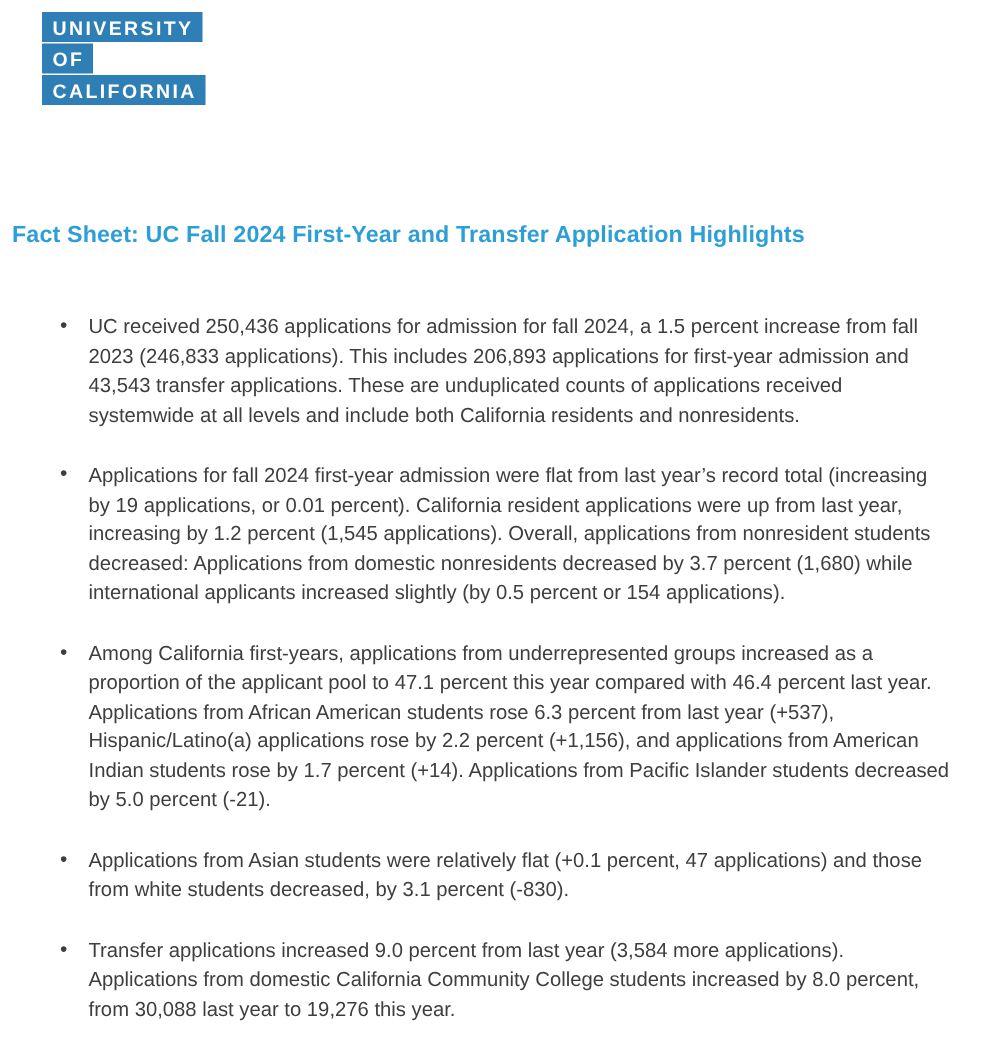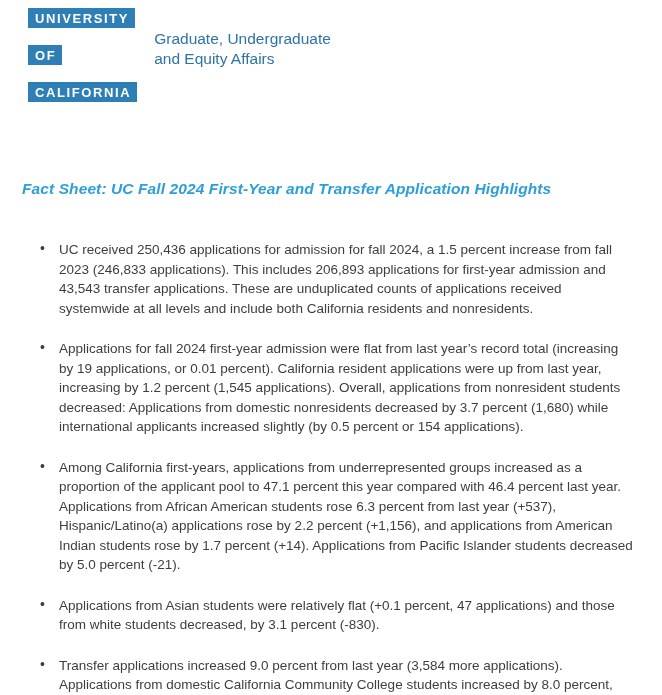--- a/index.html
+++ b/index.html
@@ -15,48 +15,47 @@
     -webkit-font-smoothing: antialiased;
   }
   .header {
     display: flex;
     align-items: flex-start;
     padding: 8px 0 0 28px;
   }
   .logo-blocks {
     display: flex;
     flex-direction: column;
-    gap: 17px;
+    gap: 1px;
   }
   .logo-line {
     display: inline-block;
     align-self: flex-start;
     background: var(--logo-block, #2E7FB5);
     color: #ffffff;
     font-weight: bold;
     font-size: 13px;
     line-height: 1;
     letter-spacing: 1.6px;
     padding: 4px 6px 3px 7px;
   }
   .tagline {
     margin-left: 17px;
     margin-top: 21px;
     font-size: 15.5px;
     line-height: 20px;
     color: var(--tagline, #2C74A8);
   }
   .page-title {
-    margin: 78px 0 0 22px;
+    margin: 78px 0 0 8px;
     font-size: 15.5px;
     font-weight: bold;
     color: var(--title, #2E9FD6);
     letter-spacing: 0.1px;
     max-width: 600px;
-    font-style: italic;
   }
   ul.bullets {
     list-style: none;
     margin: 42px 0 0 0;
     padding: 0 28px 0 47px;
   }
   li.bullet {
     position: relative;
     margin: 0 0 21px 12px;
     font-size: 13.5px;
@@ -77,24 +76,20 @@
 <body>
 
 <div class="page">
 
   <div class="header">
     <div class="logo-blocks">
       <span class="logo-line">UNIVERSITY</span>
       <span class="logo-line">OF</span>
       <span class="logo-line">CALIFORNIA</span>
     </div>
-    <div class="tagline">
-      <div>Graduate, Undergraduate</div>
-      <div>and Equity Affairs</div>
-    </div>
   </div>
 
   <h1 class="page-title">Fact Sheet: UC Fall 2024 First-Year and Transfer Application Highlights</h1>
 
   <ul class="bullets">
       <li class="bullet">UC received 250,436 applications for admission for fall 2024, a 1.5 percent increase from fall 2023 (246,833 applications). This includes 206,893 applications for first-year admission and 43,543 transfer applications. These are unduplicated counts of applications received systemwide at all levels and include both California residents and nonresidents.</li>
       <li class="bullet">Applications for fall 2024 first-year admission were flat from last year’s record total (increasing by 19 applications, or 0.01 percent). California resident applications were up from last year, increasing by 1.2 percent (1,545 applications). Overall, applications from nonresident students decreased: Applications from domestic nonresidents decreased by 3.7 percent (1,680) while international applicants increased slightly (by 0.5 percent or 154 applications).</li>
       <li class="bullet">Among California first-years, applications from underrepresented groups increased as a proportion of the applicant pool to 47.1 percent this year compared with 46.4 percent last year. Applications from African American students rose 6.3 percent from last year (+537), Hispanic/Latino(a) applications rose by 2.2 percent (+1,156), and applications from American Indian students rose by 1.7 percent (+14). Applications from Pacific Islander students decreased by 5.0 percent (-21).</li>
       <li class="bullet">Applications from Asian students were relatively flat (+0.1 percent, 47 applications) and those from white students decreased, by 3.1 percent (-830).</li>
       <li class="bullet">Transfer applications increased 9.0 percent from last year (3,584 more applications). Applications from domestic California Community College students increased by 8.0 percent, from 30,088 last year to 19,276 this year.</li>

